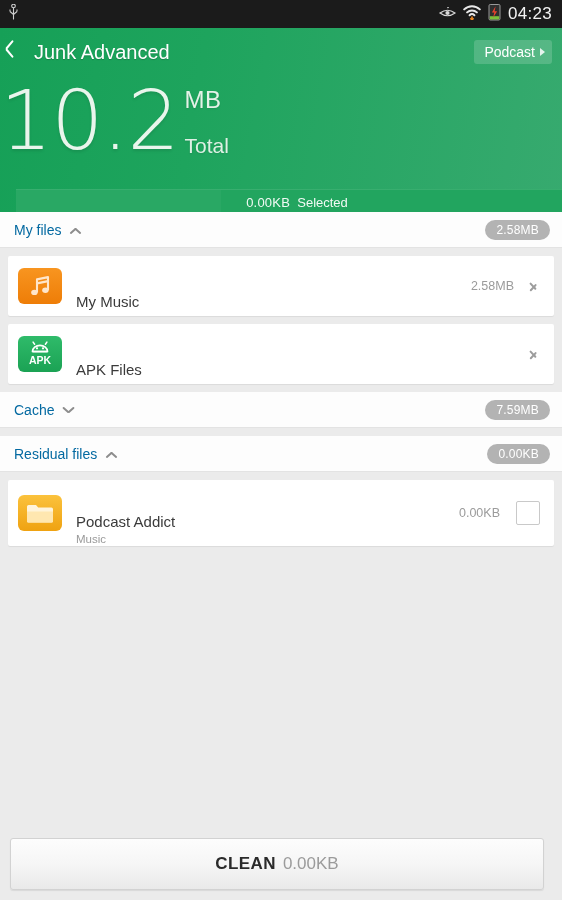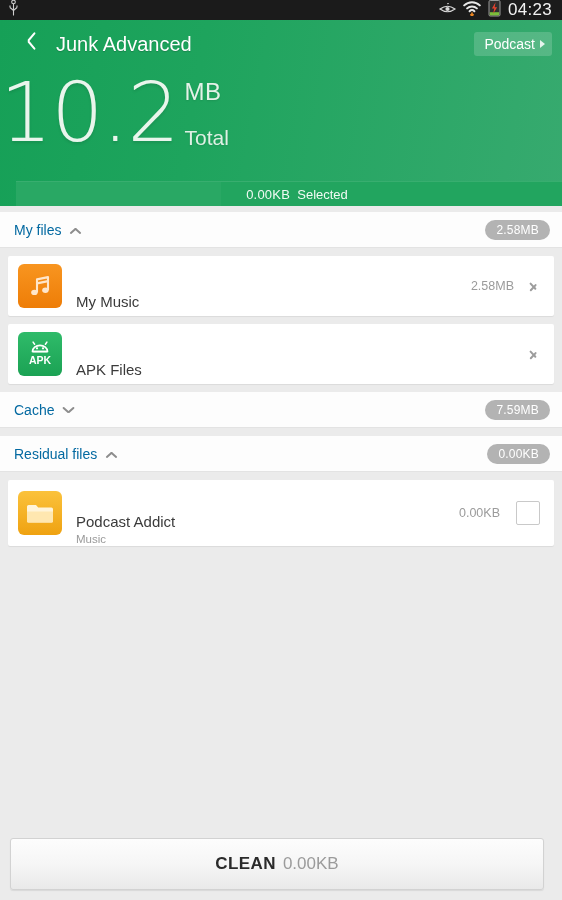--- a/index.html
+++ b/index.html
@@ -6,37 +6,37 @@
   html,body { width:562px; height:900px; }
   body {
     font-family:"Liberation Sans","DejaVu Sans",sans-serif;
     background:#ebebeb;
     overflow:hidden;
     position:relative;
   }
 
   
   #statusbar{
-    height:20px; background:#1b1b1b; width:100%;
+    height:28px; background:#1b1b1b; width:100%;
     display:flex; align-items:center; justify-content:space-between;
     padding:0 10px 0 8px;
   }
   .sb-left{ display:flex; align-items:center; gap:8px; }
   .sb-right{ display:flex; align-items:center; gap:7px; }
   .sb-clock{ color:#f2f2f2; font-size:17px; letter-spacing:.3px; }
 
   
   #header{
     position:relative;
     height:186px;
     background:linear-gradient(100deg,#16a057 0%,#1ea45d 35%,#37aa6f 100%);
     width:100%;
   }
   #titlebar{
-    height:48px; display:flex; align-items:center; padding:0 10px 0 22px;
+    height:48px; display:flex; align-items:center; padding:0 10px 0 0;
   }
   .back-chevron{ width:20px; height:22px; position:relative; flex:0 0 auto; }
   .back-chevron::before,.back-chevron::after{
     content:""; position:absolute; left:6px; width:11px; height:2px;
     background:#fff; border-radius:1px;
   }
   .back-chevron::before{ top:7px; transform:rotate(-50deg); transform-origin:left center;}
   .back-chevron::after{ top:7px; transform:rotate(50deg); transform-origin:left center;}
   #page-title{
     color:#ffffff; font-size:20px; margin-left:14px;
@@ -114,21 +114,21 @@
   .card{
     background:#ffffff; margin:8px 8px 0 8px; border-radius:2px;
     box-shadow:0 1px 1px rgba(0,0,0,.07);
   }
   .row{
     display:flex; align-items:center; height:60px; padding:0 14px 0 10px;
   }
   .row.tall{ height:66px; }
 
   .app-icon{
-    width:44px; height:44px; border-radius:6px; flex:0 0 auto;
+    width:44px; height:36px; border-radius:6px; flex:0 0 auto;
     display:flex; align-items:center; justify-content:center; position:relative;
   }
   .icon-music{ background:linear-gradient(180deg,#f89520 0%,#ee7d07 100%); }
   .icon-apk{ background:linear-gradient(180deg,#2fbb6a 0%,#1ba254 100%); }
   .icon-folder{ background:linear-gradient(180deg,#fcc killed,#f0a81a 100%); }
   .icon-folder{ background:linear-gradient(180deg,#fbc23c 0%,#efa211 100%); }
 
   .row-text{ margin-left:14px; display:flex; flex-direction:column; justify-content:center;margin-top:31px; }
   .row-title{ font-size:15px; color:#3b3b3b; }
   .row-sub{ font-size:11.5px; color:#9a9a9a; margin-top:3px; }

